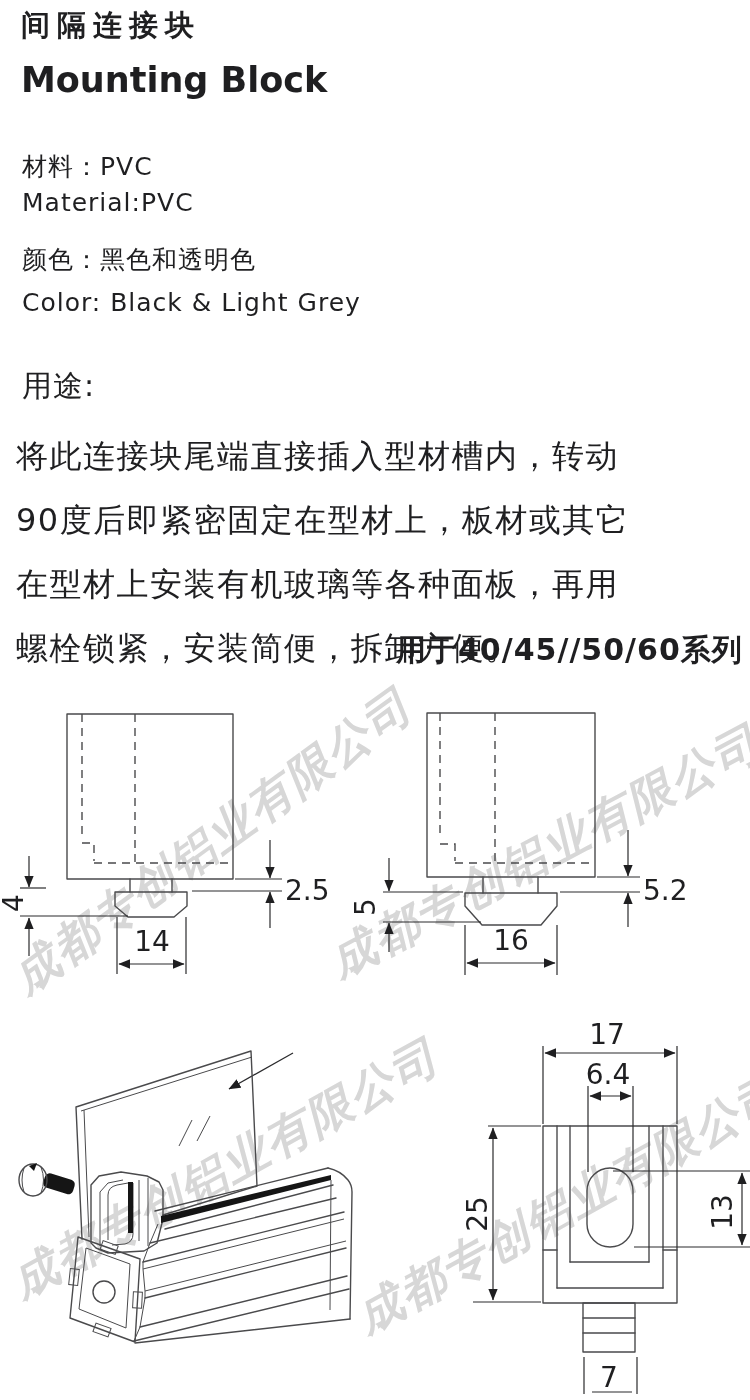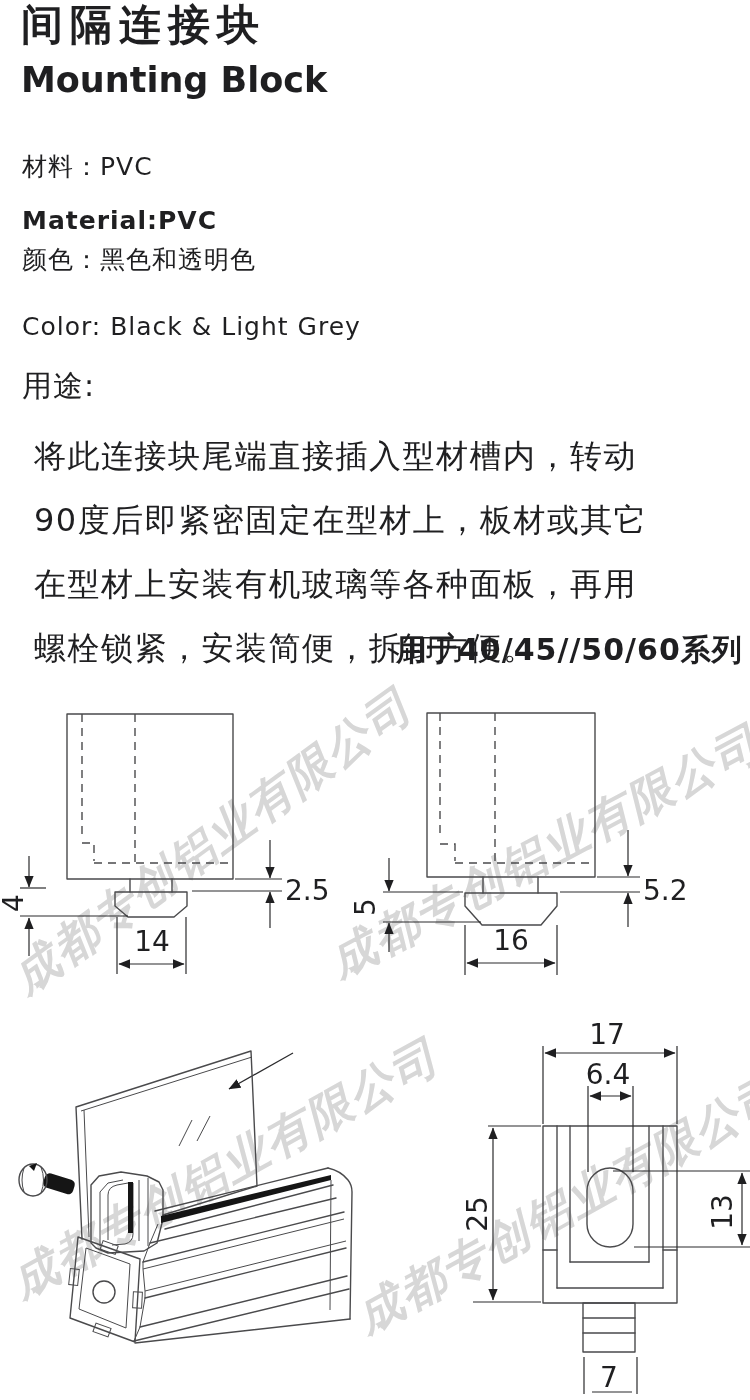--- a/index.html
+++ b/index.html
@@ -4,29 +4,29 @@
 <style>
   html,body{margin:0;padding:0;background:#888;}
   #page{
     position:relative;width:750px;height:1400px;margin:0 auto;
     background:#ffffff;overflow:hidden;
     font-family:"DejaVu Sans","Liberation Sans",sans-serif;
     color:#1f1f21;
   }
   .abs{position:absolute;}
   
-  .title-zh{left:21px;top:0px;font-size:42px;font-weight:bold;letter-spacing:7px;line-height:50px;}
+  .title-zh{left:21px;top:0px;font-size:29px;font-weight:bold;letter-spacing:7px;line-height:50px;}
   .title-en{left:21px;top:54px;font-size:35px;font-weight:bold;line-height:52px;}
   .spec{font-size:25px;line-height:34px;letter-spacing:1px;}
   .spec.s1{left:22px;top:150px;}
-  .spec.s2{left:22px;top:204px;font-weight:bold;}
+  .spec.s2{left:22px;top:186px;}
   .spec.s3{left:22px;top:243px;}
-  .spec.s4{left:22px;top:286px;margin-top:24px;}
+  .spec.s4{left:22px;top:286px;}
   .usage-head{left:22px;top:366px;font-size:30px;letter-spacing:1px;text-align:center;}
-  .usage-body{left:34px;top:424px;font-size:32px;line-height:64px;letter-spacing:1.5px;}
+  .usage-body{left:16px;top:424px;font-size:32px;line-height:64px;letter-spacing:1.5px;}
   .sec-head{font-size:30px;font-weight:bold;letter-spacing:1px;}
   .sec-head.left{left:32px;top:632px;}
   .sec-head.right{left:396px;top:630px;}
   .panel-label{left:306px;top:1006px;font-size:35px;letter-spacing:2px;}
   
   .wm{
     position:absolute;white-space:nowrap;
     font-size:46px;font-weight:bold;letter-spacing:2px;
     color:#d7d7d7;transform-origin:0 50%;
     font-style:italic;

